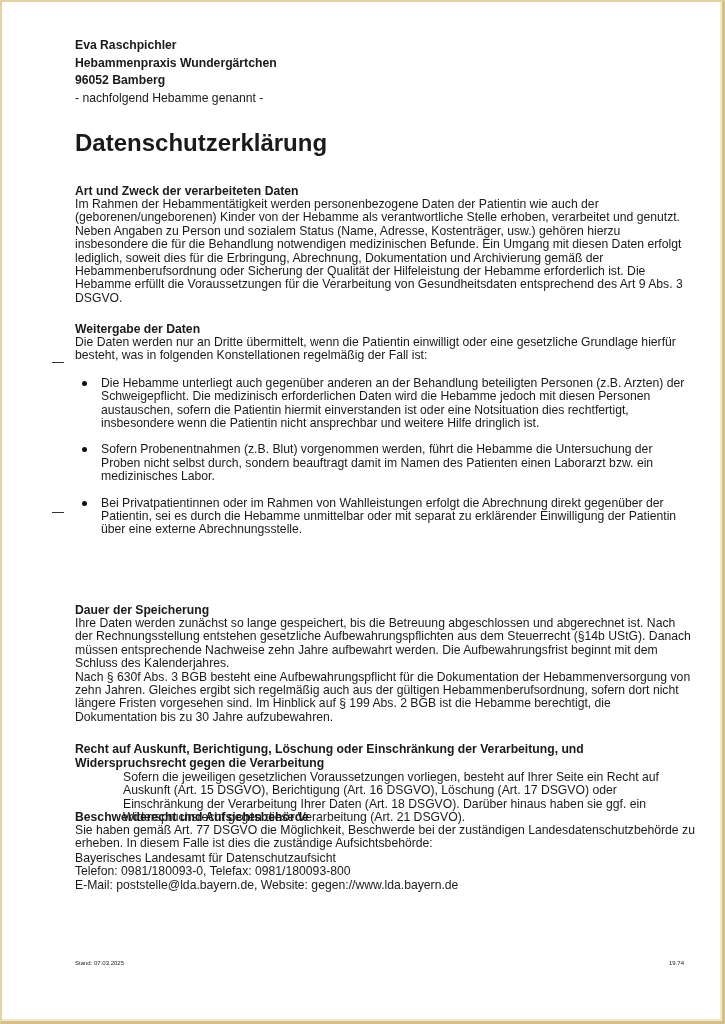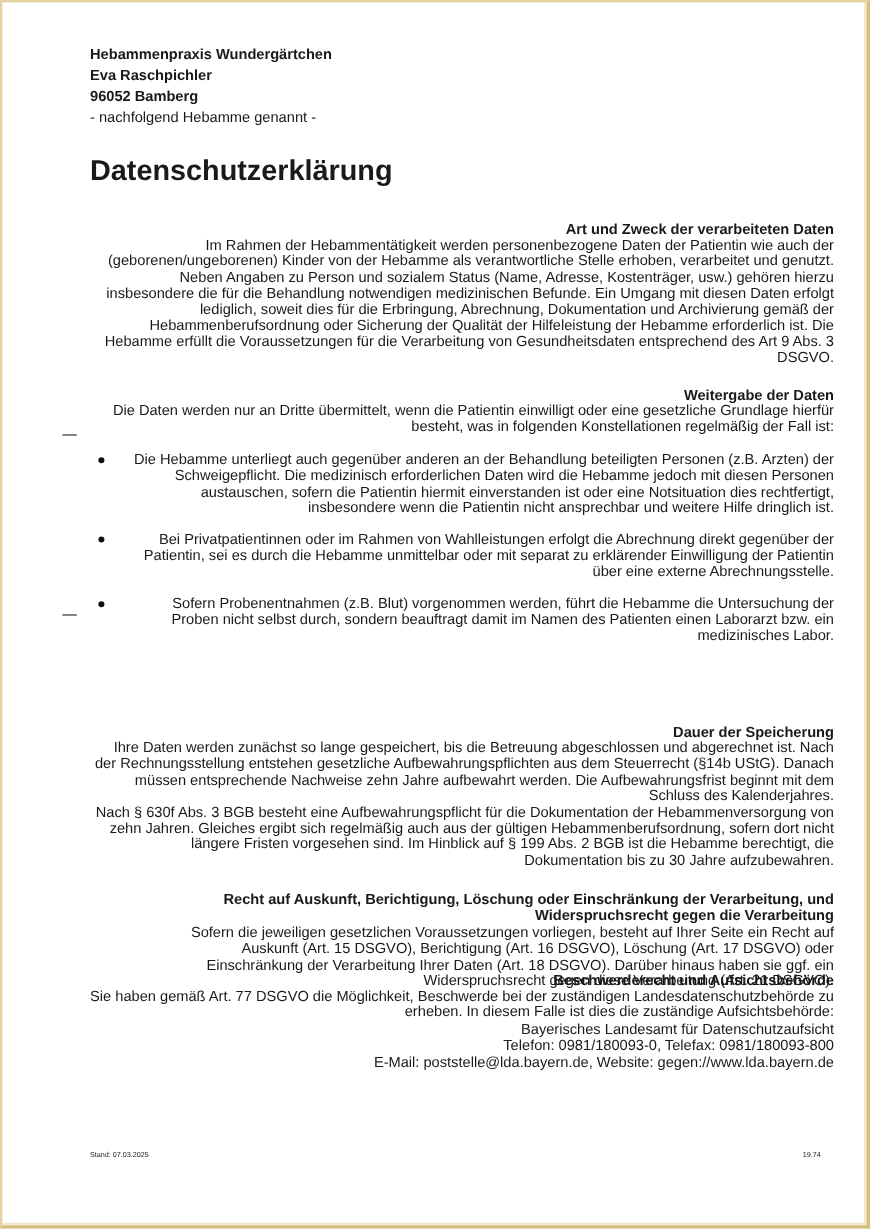--- a/index.html
+++ b/index.html
@@ -12,55 +12,55 @@
       border-top: 2px solid #e3d3a3; border-left: 2px solid #e3d3a3;
       border-right: 3px solid #d6bf86; border-bottom: 3px solid #d6bf86;
       box-shadow: inset -2px -2px 0 #f3e9c8;
     }
     .page { position: absolute; left: 75px; top: 37px; width: 620px; }
     .addr { font-size: 12.2px; line-height: 17.5px; }
     .addr .b { font-weight: bold; }
     .title { font-size: 24px; font-weight: bold; margin-top: 25px; line-height: 22px; }
     h3 { font-size: 12.2px; font-weight: bold; margin: 0; line-height: 14px; }
     p { margin: 0; font-size: 12.2px; line-height: 13.4px; }
-    .sec { position: absolute; left: 75px; width: 620px; text-align: right; }
+    .sec { position: absolute; left: 75px; width: 620px; }
     ul { margin: 0; padding: 0; list-style: none; }
     li { position: relative; padding-left: 26px; font-size: 12.2px; line-height: 13.4px; }
     li::before { content: ""; position: absolute; left: 7px; top: 4px; width: 5px; height: 5px; border-radius: 50%; background: #111; }
     .mark { position: absolute; left: 52px; width: 12px; height: 1px; background: #333; }
     .foot { position: absolute; font-size: 6px; color: #222; }
   </style>
 </head>
 <body>
 
 <div class="frame"></div>
 
 <div class="page">
   <div class="addr">
+    <div class="b">Eva Raschpichler</div>
     <div class="b">Hebammenpraxis Wundergärtchen</div>
-    <div class="b">Eva Raschpichler</div>
     <div class="b">96052 Bamberg</div>
     <div>- nachfolgend Hebamme genannt -</div>
   </div>
   <div class="title">Datenschutzerklärung</div>
 </div>
 
 <div class="sec" style="top:184px;">
   <h3>Art und Zweck der verarbeiteten Daten</h3>
   <p>Im Rahmen der Hebammentätigkeit werden personenbezogene Daten der Patientin wie auch der (geborenen/ungeborenen) Kinder von der Hebamme als verantwortliche Stelle erhoben, verarbeitet und genutzt. Neben Angaben zu Person und sozialem Status (Name, Adresse, Kostenträger, usw.) gehören hierzu insbesondere die für die Behandlung notwendigen medizinischen Befunde. Ein Umgang mit diesen Daten erfolgt lediglich, soweit dies für die Erbringung, Abrechnung, Dokumentation und Archivierung gemäß der Hebammenberufsordnung oder Sicherung der Qualität der Hilfeleistung der Hebamme erforderlich ist. Die Hebamme erfüllt die Voraussetzungen für die Verarbeitung von Gesundheitsdaten entsprechend des Art 9 Abs. 3 DSGVO.</p>
 </div>
 
 <div class="mark" style="top:362px;"></div>
 <div class="sec" style="top:322px;">
   <h3>Weitergabe der Daten</h3>
   <p>Die Daten werden nur an Dritte übermittelt, wenn die Patientin einwilligt oder eine gesetzliche Grundlage hierfür besteht, was in folgenden Konstellationen regelmäßig der Fall ist:</p>
   <ul style="margin-top:14px;">
     <li>Die Hebamme unterliegt auch gegenüber anderen an der Behandlung beteiligten Personen (z.B. Arzten) der Schweigepflicht. Die medizinisch erforderlichen Daten wird die Hebamme jedoch mit diesen Personen austauschen, sofern die Patientin hiermit einverstanden ist oder eine Notsituation dies rechtfertigt, insbesondere wenn die Patientin nicht ansprechbar und weitere Hilfe dringlich ist.</li>
+    <li style="margin-top:13px;">Sofern Probenentnahmen (z.B. Blut) vorgenommen werden, führt die Hebamme die Untersuchung der Proben nicht selbst durch, sondern beauftragt damit im Namen des Patienten einen Laborarzt bzw. ein medizinisches Labor.</li>
     <li style="margin-top:13px;">Bei Privatpatientinnen oder im Rahmen von Wahlleistungen erfolgt die Abrechnung direkt gegenüber der Patientin, sei es durch die Hebamme unmittelbar oder mit separat zu erklärender Einwilligung der Patientin über eine externe Abrechnungsstelle.</li>
-    <li style="margin-top:13px;">Sofern Probenentnahmen (z.B. Blut) vorgenommen werden, führt die Hebamme die Untersuchung der Proben nicht selbst durch, sondern beauftragt damit im Namen des Patienten einen Laborarzt bzw. ein medizinisches Labor.</li>
   </ul>
 </div>
 <div class="mark" style="top:512px;"></div>
 
 <div class="sec" style="top:603px;">
   <h3>Dauer der Speicherung</h3>
   <p>Ihre Daten werden zunächst so lange gespeichert, bis die Betreuung abgeschlossen und abgerechnet ist. Nach der Rechnungsstellung entstehen gesetzliche Aufbewahrungspflichten aus dem Steuerrecht (§14b UStG). Danach müssen entsprechende Nachweise zehn Jahre aufbewahrt werden. Die Aufbewahrungsfrist beginnt mit dem Schluss des Kalenderjahres.</p>
   <p>Nach § 630f Abs. 3 BGB besteht eine Aufbewahrungspflicht für die Dokumentation der Hebammenversorgung von zehn Jahren. Gleiches ergibt sich regelmäßig auch aus der gültigen Hebammenberufsordnung, sofern dort nicht längere Fristen vorgesehen sind. Im Hinblick auf § 199 Abs. 2 BGB ist die Hebamme berechtigt, die Dokumentation bis zu 30 Jahre aufzubewahren.</p>
 </div>
 

